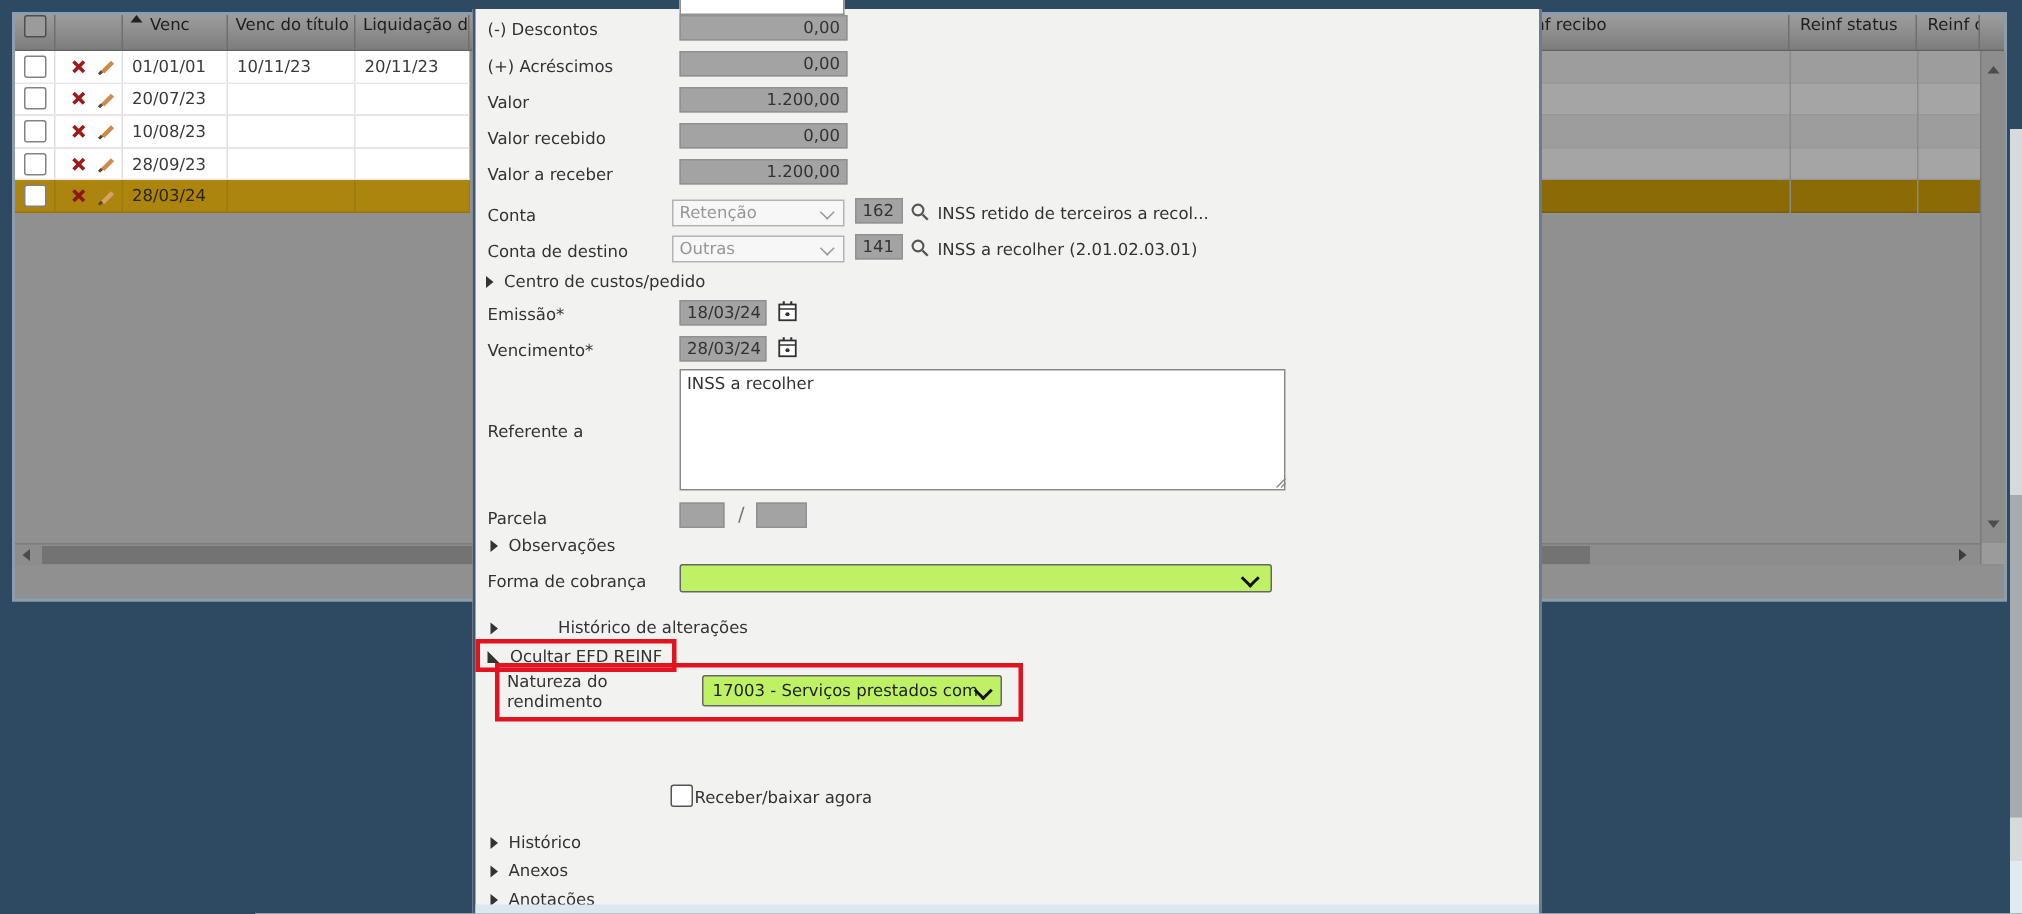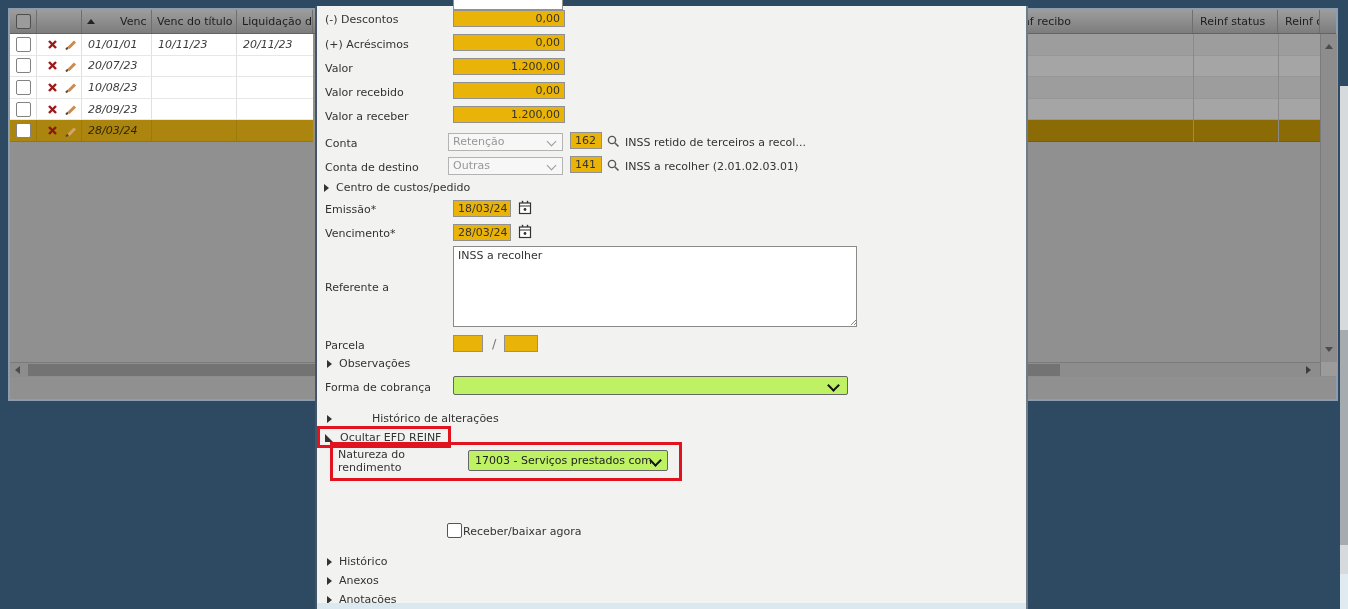--- a/index.html
+++ b/index.html
@@ -2,27 +2,27 @@
 <html><head>
 <meta charset="utf-8">
 <style>
   html,body{margin:0;padding:0;}
   body{font-family:"DejaVu Sans","Liberation Sans",sans-serif;font-size:11px;color:#333;}
   #app{position:relative;width:1348px;height:609px;background:#2e4a63;overflow:hidden;}
 
   
   .grid{position:absolute;left:8px;top:8px;width:1326px;height:389px;border:2px solid #8b9dae;background:#909090;}
   .grid-header{position:absolute;left:0;top:0;width:100%;height:23px;background:linear-gradient(180deg,#9d9d9d,#7d7d7d);border-bottom:1px solid #636363;}
-  .hcell{position:absolute;top:0;height:23px;box-sizing:border-box;border-right:1px solid #6f6f6f;display:flex;align-items:center;color:#1e1e1e;gap:20px;}
+  .hcell{position:absolute;top:0;height:23px;box-sizing:border-box;border-right:1px solid #6f6f6f;display:flex;align-items:flex-start;color:#1e1e1e;}
   .hcell span{white-space:nowrap;overflow:hidden;}
   .sort-asc{width:0;height:0;border-left:4px solid transparent;border-right:4px solid transparent;border-bottom:5px solid #222;margin-right:5px;}
   .hdr-checkbox{width:13px;height:13px;background:#9b9b9b;border:1px solid #4e4e4e;border-radius:2px;}
 
   
-  .bright-rows{position:absolute;left:0;top:24px;width:303px;height:108px;background:#be185d;font-style:italic;}
+  .bright-rows{position:absolute;left:0;top:24px;width:303px;height:108px;background:#be185d;}
   .brow{position:relative;display:flex;height:21.6px;box-sizing:border-box;border-bottom:1px solid #e7e7e7;background:#fff;}
   .brow.selected{background:#ac850f;border-bottom-color:#98740a;}
   .bcell{box-sizing:border-box;border-right:1px solid #e0e0e0;display:flex;align-items:center;overflow:hidden;}
   .brow.selected .bcell{border-right-color:#9c7a0c;}
   .c-check{width:27px;justify-content:center;}
   .c-icons{width:45px;padding-left:11px;gap:8px;}
   .c-venc{width:70px;padding-left:6px;}
   .c-vtit{width:85px;padding-left:6px;}
   .c-liq{width:76px;padding-left:6px;border-right:none;}
   .row-checkbox{width:13px;height:13px;background:#fff;border:1px solid #828282;border-radius:2px;}
@@ -47,21 +47,21 @@
   .hcorner{position:absolute;left:1310px;top:352px;width:16px;height:14px;background:#9b9b9b;border-left:1px solid #7b7b7b;}
 
   .totais{position:absolute;left:0;top:366px;width:1326px;height:23px;background:#6a6a6a;border-top:1px solid #585858;color:#222;}
   .totais-label{position:absolute;left:5px;top:4px;color:#1d1d1d;}
   .tdiv{position:absolute;top:0;width:1px;height:23px;background:#7e7e7e;}
   .tcorner{position:absolute;left:1310px;top:0;width:16px;height:23px;background:#8f8f8f;border-left:1px solid #7b7b7b;}
 
   
   .form-panel{position:absolute;left:315px;top:0;width:709px;height:609px;background:#f2f2f1;border-left:2px solid #44556a;border-right:2px solid #6e7b88;z-index:40;}
   .lbl{position:absolute;color:#333;white-space:nowrap;}
-  .inp{position:absolute;box-sizing:border-box;background:#eab308;border:1px solid #919191;height:17px;line-height:15px;padding:0 4px;color:#333;}
+  .inp{position:absolute;box-sizing:border-box;background:#a3a3a3;border:1px solid #919191;height:17px;line-height:15px;padding:0 4px;color:#333;}
   .inp.num{text-align:right;width:112px;}
   .sel-dis{position:absolute;box-sizing:border-box;background:#f7f7f7;border:1px solid #b3b3b3;height:18px;line-height:16px;padding:0 4px;color:#979797;}
   .chev-gray{position:absolute;width:6px;height:6px;border-right:1.5px solid #9a9a9a;border-bottom:1.5px solid #9a9a9a;transform:rotate(45deg);}
   .chev-dark{position:absolute;width:7px;height:7px;border-right:2px solid #111;border-bottom:2px solid #111;transform:rotate(45deg);}
   .sel-live{position:absolute;box-sizing:border-box;background:#bef264;border:1px solid #666;border-radius:2px;color:#222;}
   .tri-right{display:inline-block;width:0;height:0;border-top:4px solid transparent;border-bottom:4px solid transparent;border-left:5px solid #333;}
   .tri-expanded{display:inline-block;width:0;height:0;border-bottom:8px solid #333;border-right:8px solid transparent;}
   .section{position:absolute;display:flex;align-items:center;gap:7px;color:#333;cursor:pointer;}
   .redbox{position:absolute;border:3px solid #e0131f;z-index:60;pointer-events:none;}
   .cropped-input{position:absolute;left:453px;top:0;width:110px;height:10px;background:#fff;border:1px solid #919191;border-top:none;z-index:55;box-sizing:border-box;}

